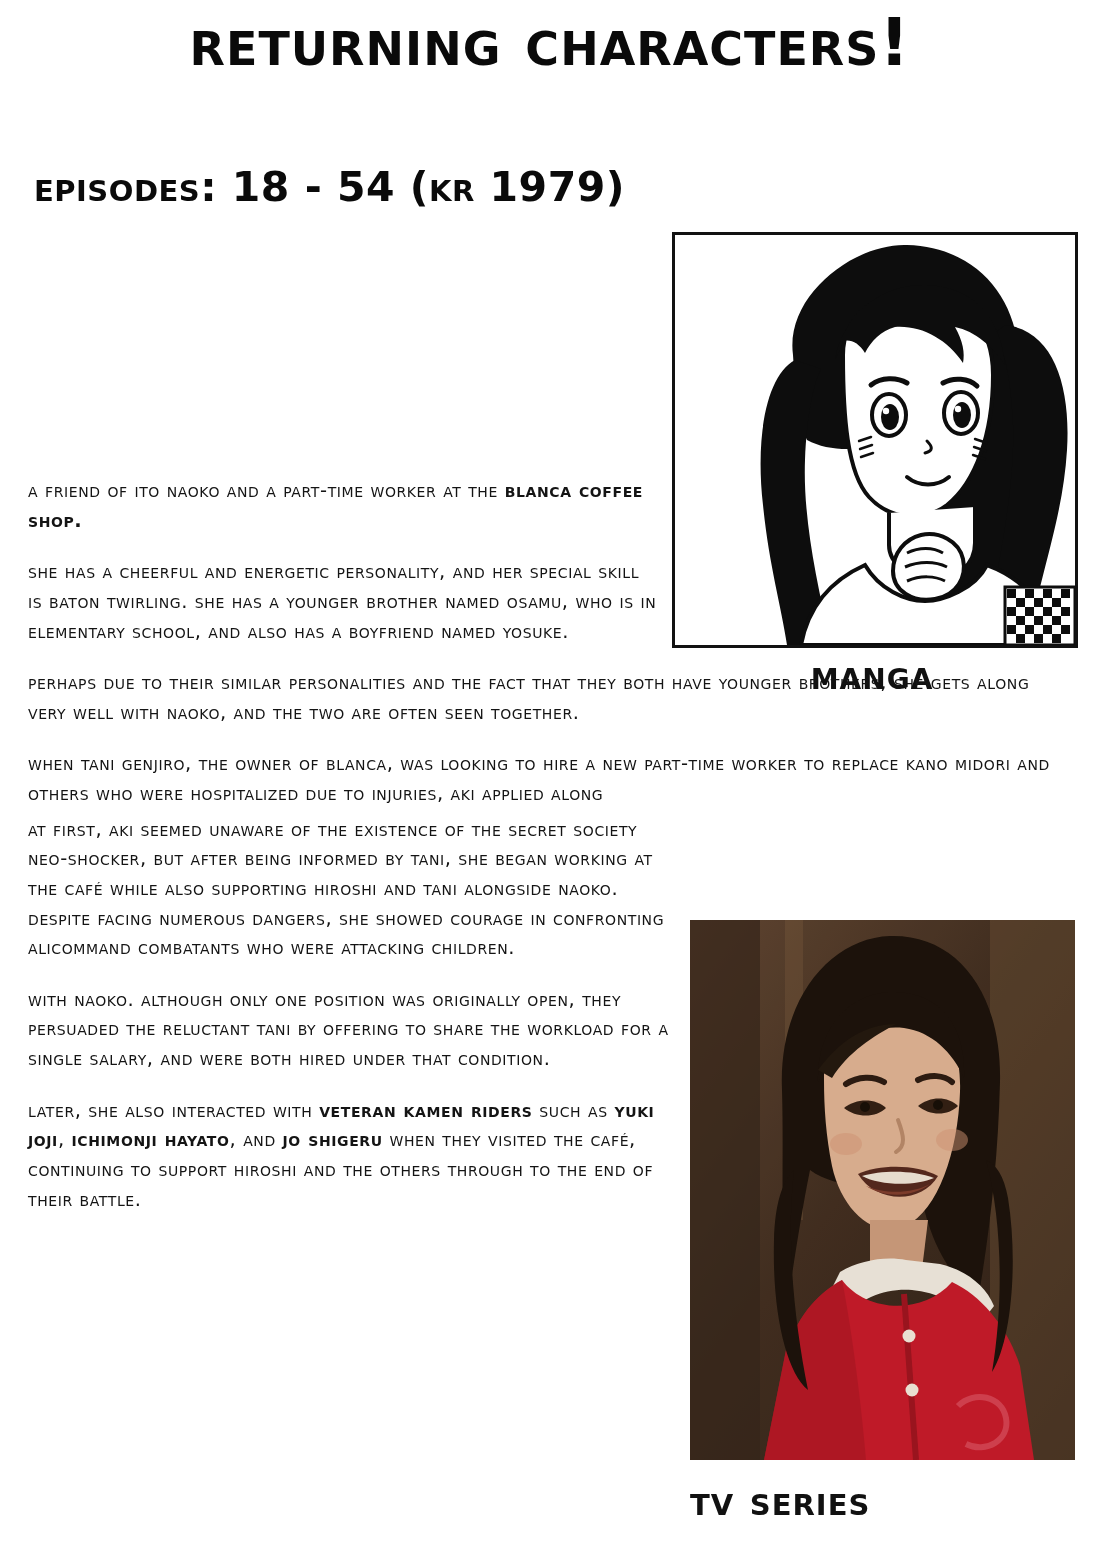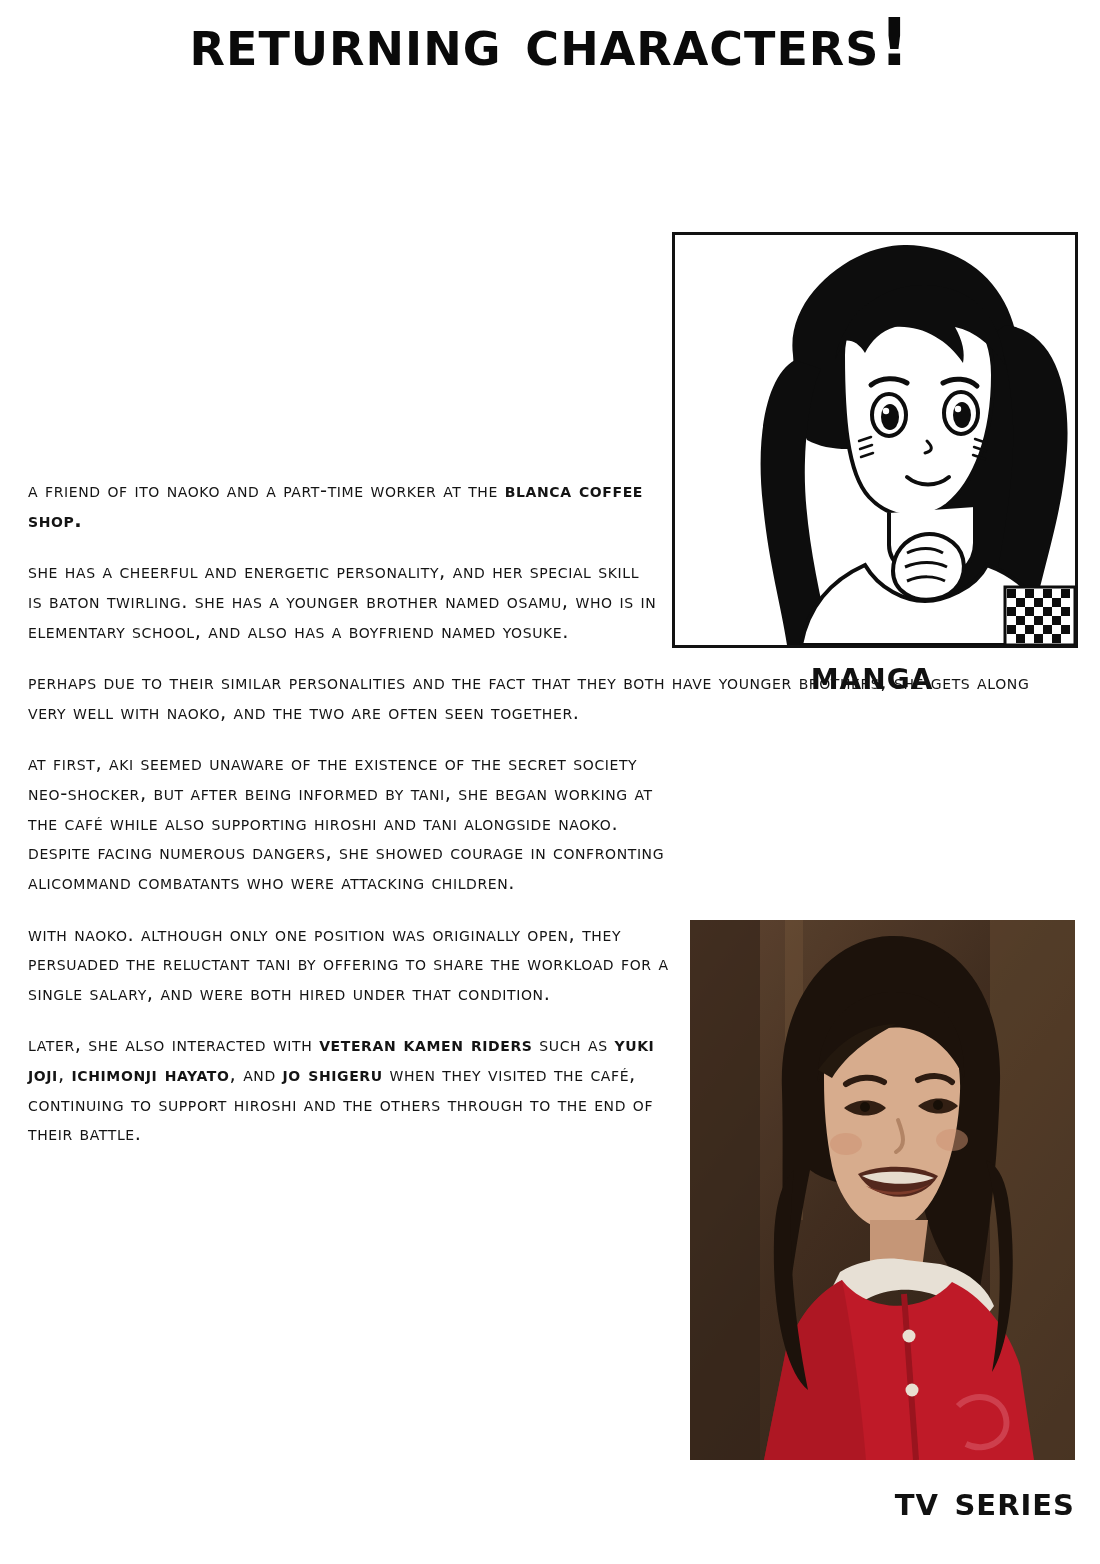--- a/index.html
+++ b/index.html
@@ -109,36 +109,37 @@
     width: 385px;
     height: 540px;
     overflow: hidden;
     background: #3a2a22;
   }
   .tv-caption {
     position: absolute;
     left: 690px;
     top: 1476px;
     width: 385px;
-    text-align: right;
+    text-align: left;
     font-size: 42px;
     font-weight: bold;
     font-variant: small-caps;
     text-transform: lowercase;
     letter-spacing: 1px;
   }
 </style>
 </head>
 <body>
 
 <div class="page">
 
   <div class="title">Returning Characters!</div>
 
   <div class="header-block">
+    <div>Episodes: 18 - 54 (KR 1979)</div>
   </div>
 
   <div class="manga-img">
     <svg viewBox="0 0 400 410" width="400" height="410" preserveAspectRatio="none">
       <rect x="0" y="0" width="400" height="410" fill="#ffffff"></rect>
 
       <path d="M118 120 C110 60 180 8 232 10 C300 12 340 60 344 120 C352 200 330 290 320 410 L250 410 C256 300 250 230 236 200 C200 215 160 220 132 205 C120 180 120 150 118 120 Z" fill="#0d0d0d"></path>
 
       <path d="M330 90 C378 95 396 150 392 215 C388 280 368 330 352 410 L308 410 C326 320 340 250 338 190 C336 140 328 112 320 98 Z" fill="#0d0d0d"></path>
 
@@ -277,20 +278,21 @@
   <div class="tv-caption">TV Series</div>
 
   <div class="body-text">
 
     <p class="para w-narrow"><span>A friend of Ito Naoko and a part-time worker at the </span><b>Blanca Coffee Shop.</b></p>
 
     <p class="para w-narrow">She has a cheerful and energetic personality, and her special skill is baton twirling. She has a younger brother named Osamu, who is in elementary school, and also has a boyfriend named Yosuke.</p>
 
     <p class="para w-wide">Perhaps due to their similar personalities and the fact that they both have younger brothers, she gets along very well with Naoko, and the two are often seen together.</p>
 
+    <p class="para w-wide" style="margin-bottom:6px;">When Tani Genjiro, the owner of Blanca, was looking to hire a new part-time worker to replace Kano Midori and others who were hospitalized due to injuries, Aki applied along</p>
 
     <p class="para w-mid">At first, Aki seemed unaware of the existence of the secret society Neo-Shocker, but after being informed by Tani, she began working at the café while also supporting Hiroshi and Tani alongside Naoko. Despite facing numerous dangers, she showed courage in confronting Alicommand combatants who were attacking children.</p>
 
     <p class="para w-mid">with Naoko. Although only one position was originally open, they persuaded the reluctant Tani by offering to share the workload for a single salary, and were both hired under that condition.</p>
 
     <p class="para w-mid"><span>Later, she also interacted with </span><b>veteran Kamen Riders</b><span> such as </span><b>Yuki Joji</b><span>, </span><b>Ichimonji Hayato</b><span>, and </span><b>Jo Shigeru</b><span> when they visited the café, continuing to support Hiroshi and the others through to the end of their battle.</span></p>
 
   </div>
 
 </div>

